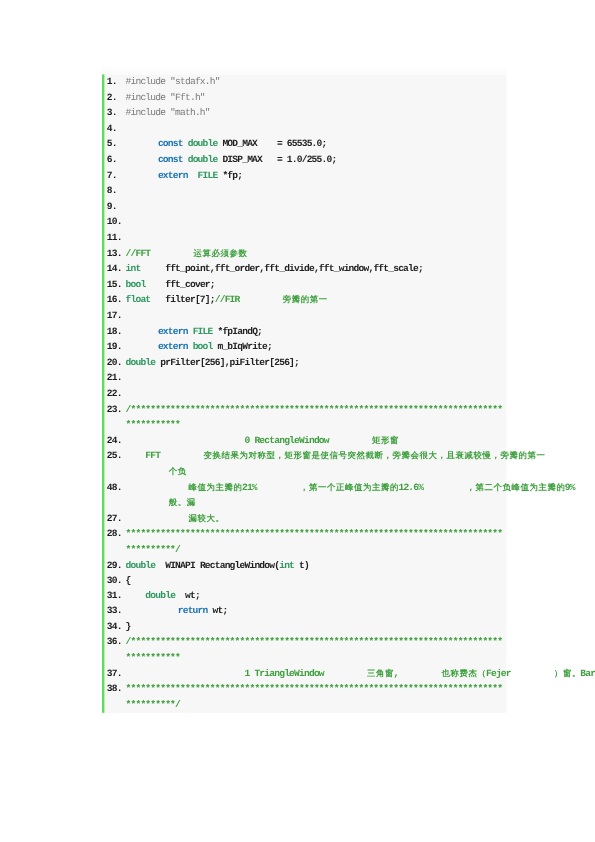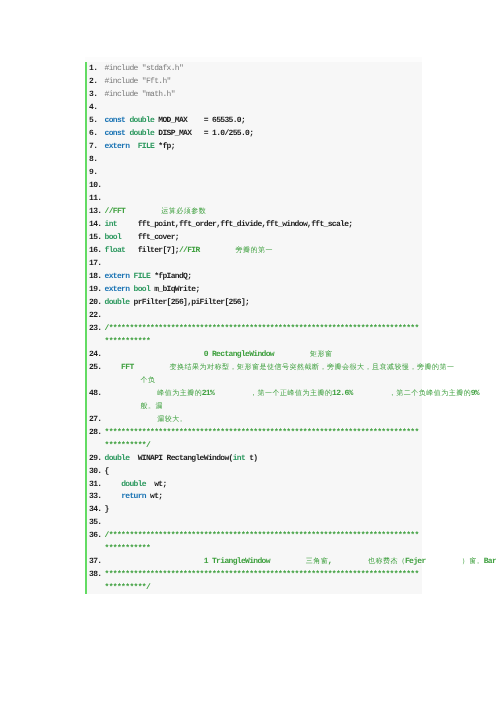--- a/index.html
+++ b/index.html
@@ -26,26 +26,26 @@
     letter-spacing: -0.67px;
     white-space: pre;
     color: #222;
     padding-left: 19.6px;
   }
   .line-number {
     position: absolute; left: 4px; top: 0;
     font-family: "Liberation Mono", monospace;
     font-size: 8px; letter-spacing: -0.67px; font-weight: bold; color: #1a1a1a;
   }
-  .tok-kw { color: #1b74b4; font-weight: bold; }
+  .tok-kw { color: #1b74b4; font-weight: bold; margin-left: 27px; }
   .tok-ty { color: #2e9960; font-weight: bold; }
   .tok-cm { color: #3fa03f; font-weight: bold; }
   .tok-pp { color: #7b7b7b; }
   .tok-pl { color: #222222; font-weight: bold; }
-  .cjk { font-weight: normal; font-size: 7px; letter-spacing: 0.5px; margin-right: -0.5px; padding-left: 36px; }
+  .cjk { font-weight: bold; font-size: 7px; letter-spacing: 0.5px; margin-right: -0.5px; padding-left: 36px; }
 </style>
 </head>
 <body>
 
 <div id="page">
   <div id="code-block-cap"></div>
   <div id="code-block">
     <div id="accent-bar"></div>
     <div id="code-lines">
         <div class="code-line">
@@ -99,20 +99,23 @@
         <div class="code-line">
           <div class="code-row"><span class="line-number">18.</span><span class="tok-kw">extern</span><span class="tok-pl"> </span><span class="tok-ty">FILE</span><span class="tok-pl"> *fpIandQ;</span></div>
         </div>
         <div class="code-line">
           <div class="code-row"><span class="line-number">19.</span><span class="tok-kw">extern</span><span class="tok-pl"> </span><span class="tok-ty">bool</span><span class="tok-pl"> m_bIqWrite;</span></div>
         </div>
         <div class="code-line">
           <div class="code-row"><span class="line-number">20.</span><span class="tok-ty">double</span><span class="tok-pl"> prFilter[256],piFilter[256];</span></div>
         </div>
         <div class="code-line">
+          <div class="code-row"><span class="line-number">21.</span>&nbsp;</div>
+        </div>
+        <div class="code-line">
           <div class="code-row"><span class="line-number">22.</span>&nbsp;</div>
         </div>
         <div class="code-line">
           <div class="code-row"><span class="line-number">23.</span><span class="tok-cm">/***************************************************************************</span></div>
           <div class="code-row"><span class="tok-cm">***********</span></div>
         </div>
         <div class="code-line">
           <div class="code-row"><span class="line-number">24.</span><span class="tok-cm">                        0 RectangleWindow<span class="cjk">矩形窗</span></span></div>
         </div>
         <div class="code-line">
@@ -139,23 +142,20 @@
         <div class="code-line">
           <div class="code-row"><span class="line-number">31.</span><span class="tok-pl">    </span><span class="tok-ty">double</span><span class="tok-pl">  wt;</span></div>
         </div>
         <div class="code-line">
           <div class="code-row"><span class="line-number">33.</span><span class="tok-pl">    </span><span class="tok-kw">return</span><span class="tok-pl"> wt;</span></div>
         </div>
         <div class="code-line">
           <div class="code-row"><span class="line-number">34.</span><span class="tok-pl">}</span></div>
         </div>
         <div class="code-line">
-          <div class="code-row"><span class="line-number">35.</span>&nbsp;</div>
-        </div>
-        <div class="code-line">
           <div class="code-row"><span class="line-number">36.</span><span class="tok-cm">/***************************************************************************</span></div>
           <div class="code-row"><span class="tok-cm">***********</span></div>
         </div>
         <div class="code-line">
           <div class="code-row"><span class="line-number">37.</span><span class="tok-cm">                        1 TriangleWindow<span class="cjk">三角窗</span>,<span class="cjk">也称费杰（</span>Fejer<span class="cjk">）窗。</span>Bartlett</span></div>
         </div>
         <div class="code-line">
           <div class="code-row"><span class="line-number">38.</span><span class="tok-cm">****************************************************************************</span></div>
           <div class="code-row"><span class="tok-cm">**********/</span></div>
         </div>

